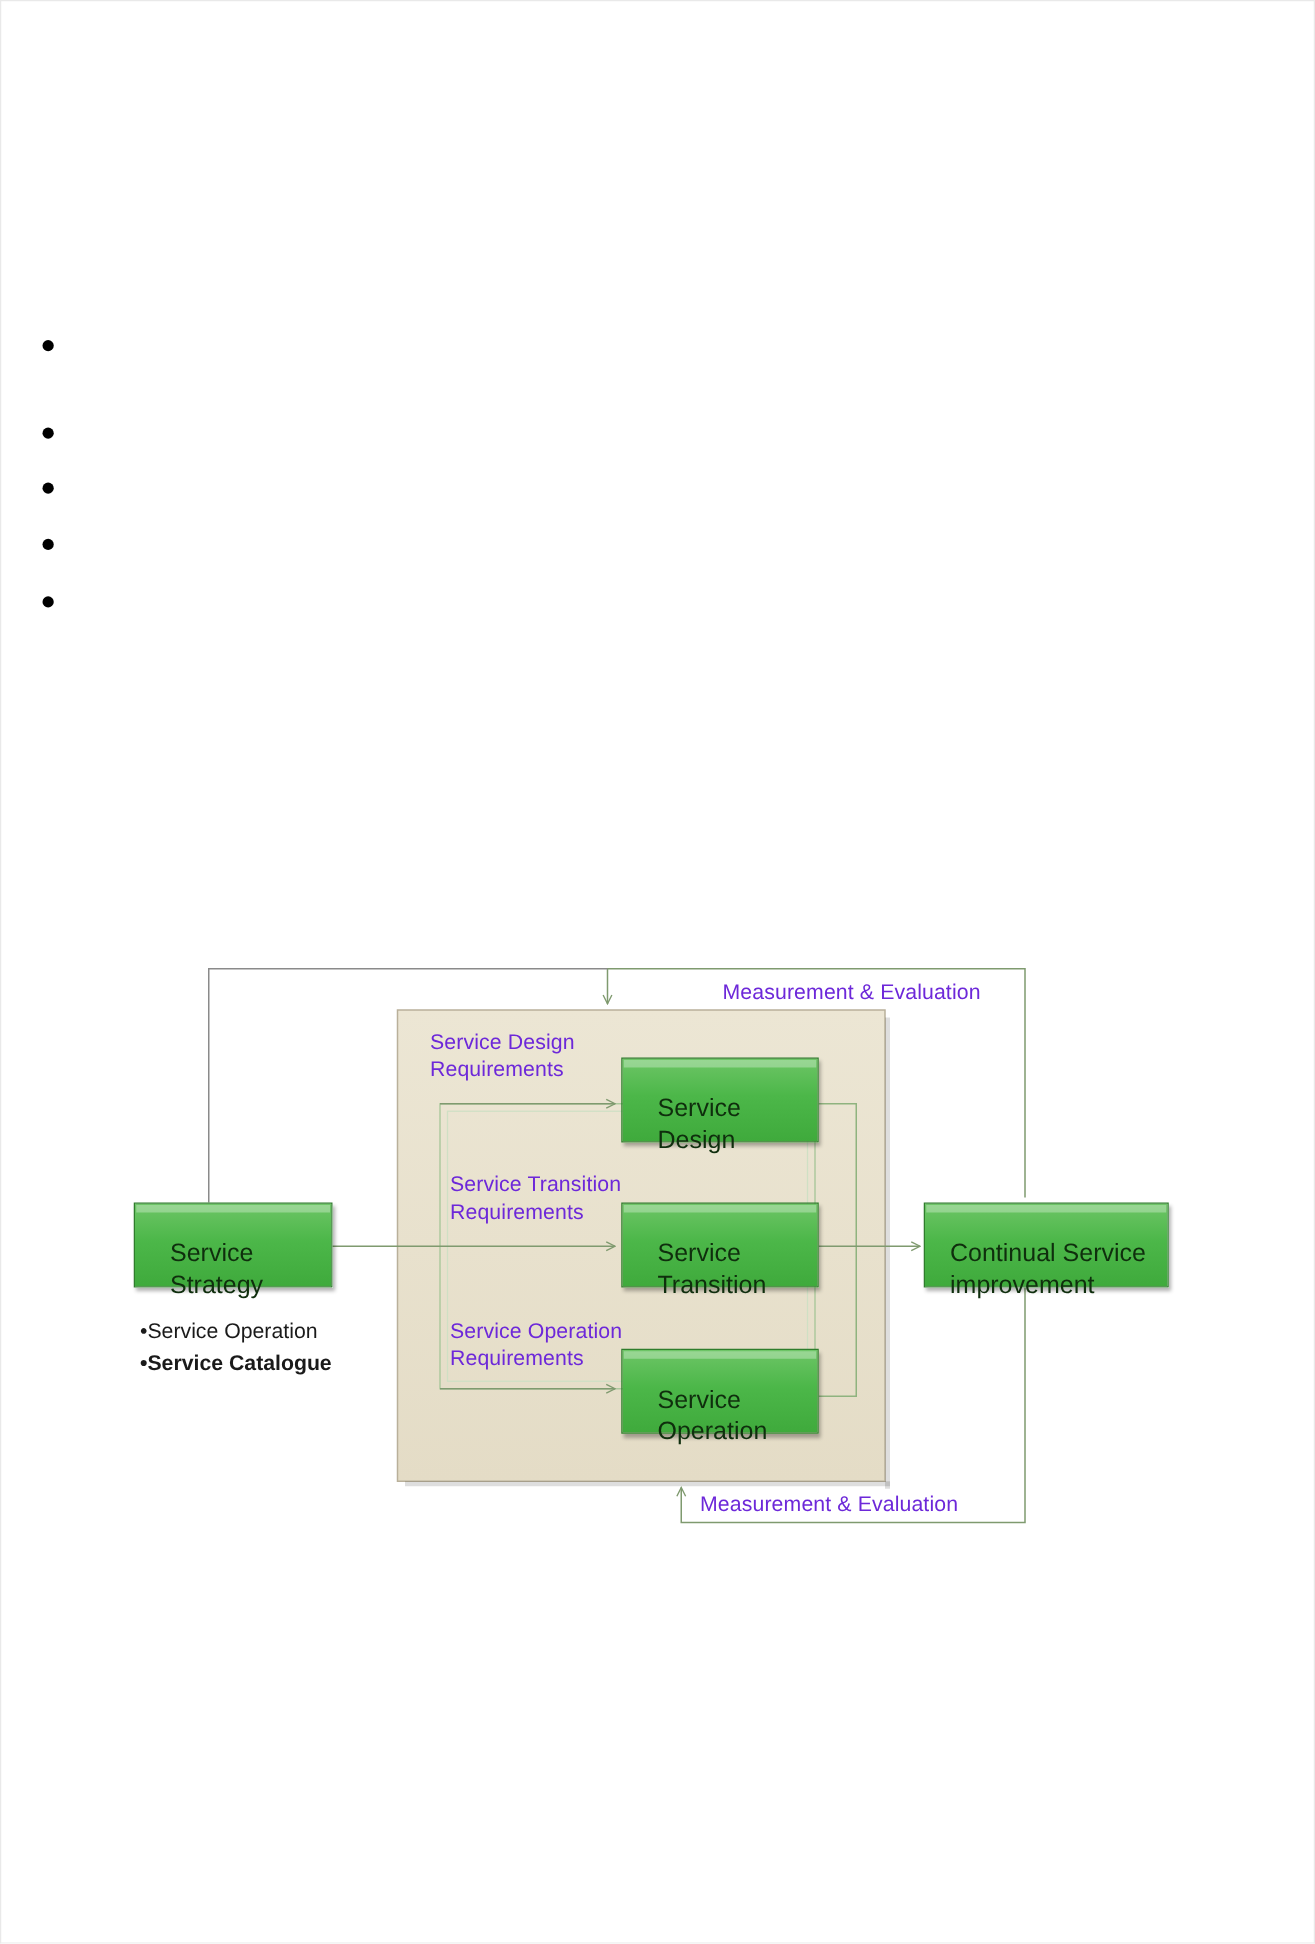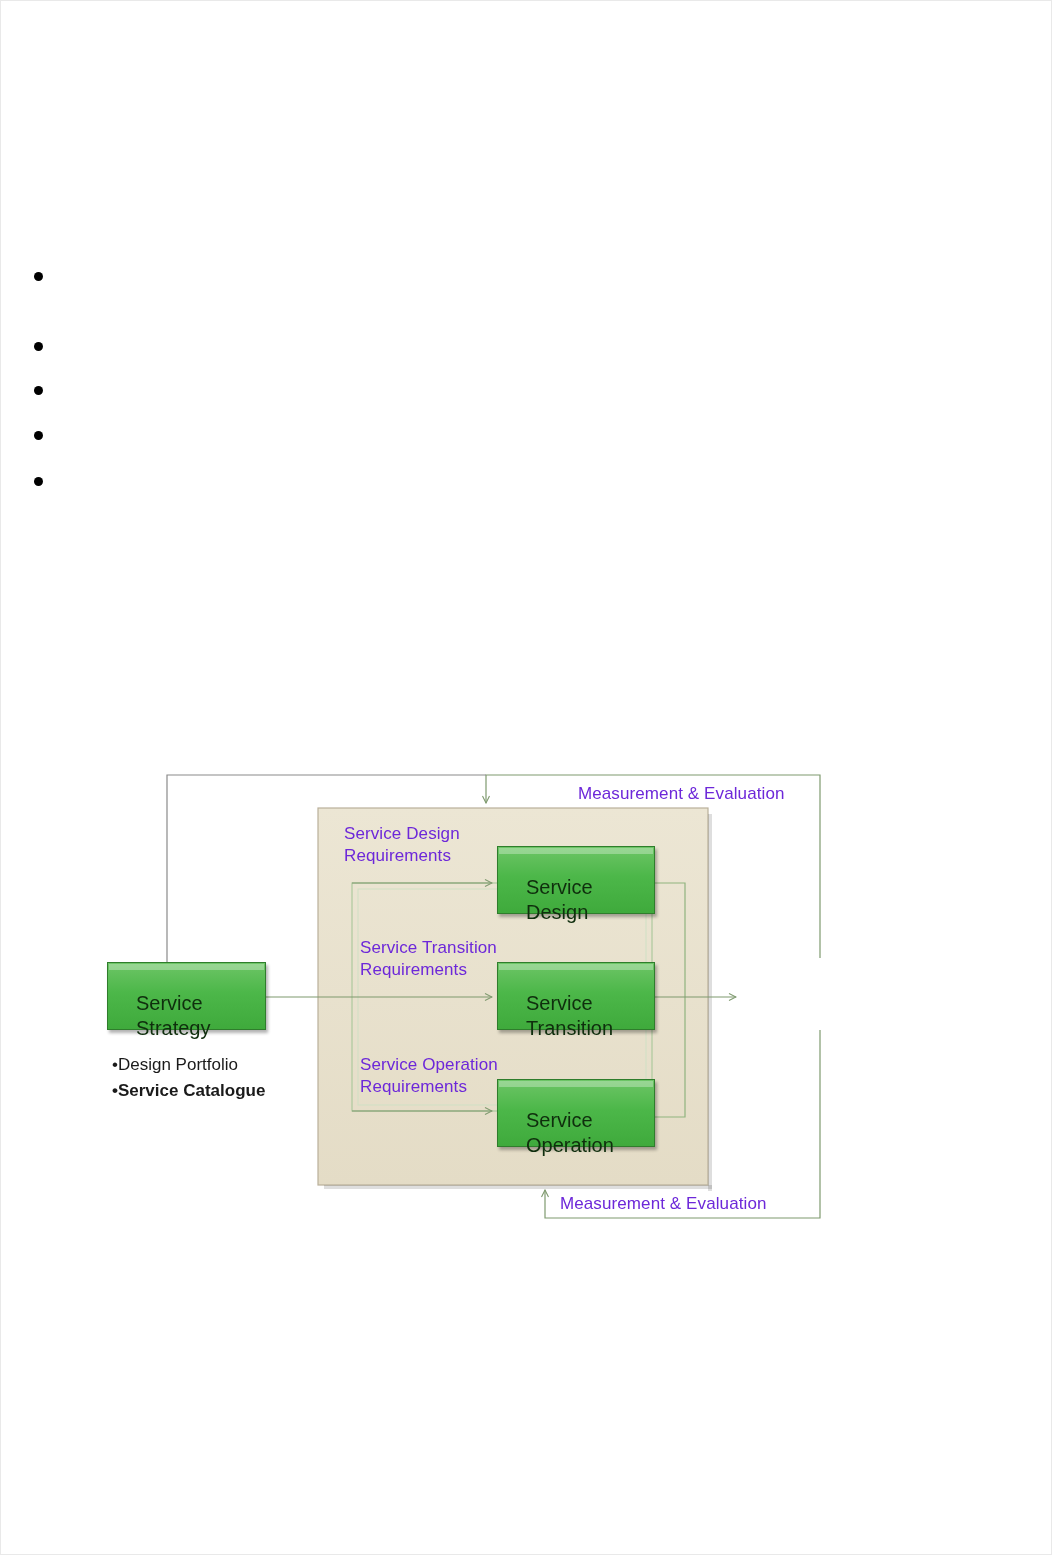--- a/index.html
+++ b/index.html
@@ -215,31 +215,35 @@
     <div class="green-box" style="left:497px; top:962px; width:158px; height:68px;">
       <span class="gb-text" style="white-space: pre;">Service
 Transition</span>
     </div>
 
     <div class="green-box" style="left:497px; top:1079px; width:158px; height:68px;">
       <span class="gb-text" style="white-space: pre;">Service
 Operation</span>
     </div>
 
+    <div class="green-box" style="left:739px; top:962px; width:196px; height:68px;">
+      <span class="gb-text" style="left: 20px; white-space: pre;">Continual Service
+improvement</span>
+    </div>
 
     <div class="dg-label" style="left:344px; top:823px;">Service Design</div>
     <div class="dg-label" style="left:344px; top:845px;">Requirements</div>
 
     <div class="dg-label" style="left:360px; top:937px;">Service Transition</div>
     <div class="dg-label" style="left:360px; top:959px;">Requirements</div>
 
     <div class="dg-label" style="left:360px; top:1054px;">Service Operation</div>
     <div class="dg-label" style="left:360px; top:1076px;">Requirements</div>
 
     <div class="dg-label" style="left:578px; top:783px;">Measurement &amp; Evaluation</div>
 
     <div class="dg-label" style="left:560px; top:1193px;">Measurement &amp; Evaluation</div>
 
-    <div class="dg-sub" style="left:112px; top:1052px;">•Design Portfolio</div>
+    <div class="dg-sub" style="left:112px; top:1052px;">•Service Operation</div>
     <div class="dg-sub" style="left:112px; top:1078px;font-weight:bold;">•Service Catalogue</div>
 
   </div>
 </div>
 
 </body></html>

